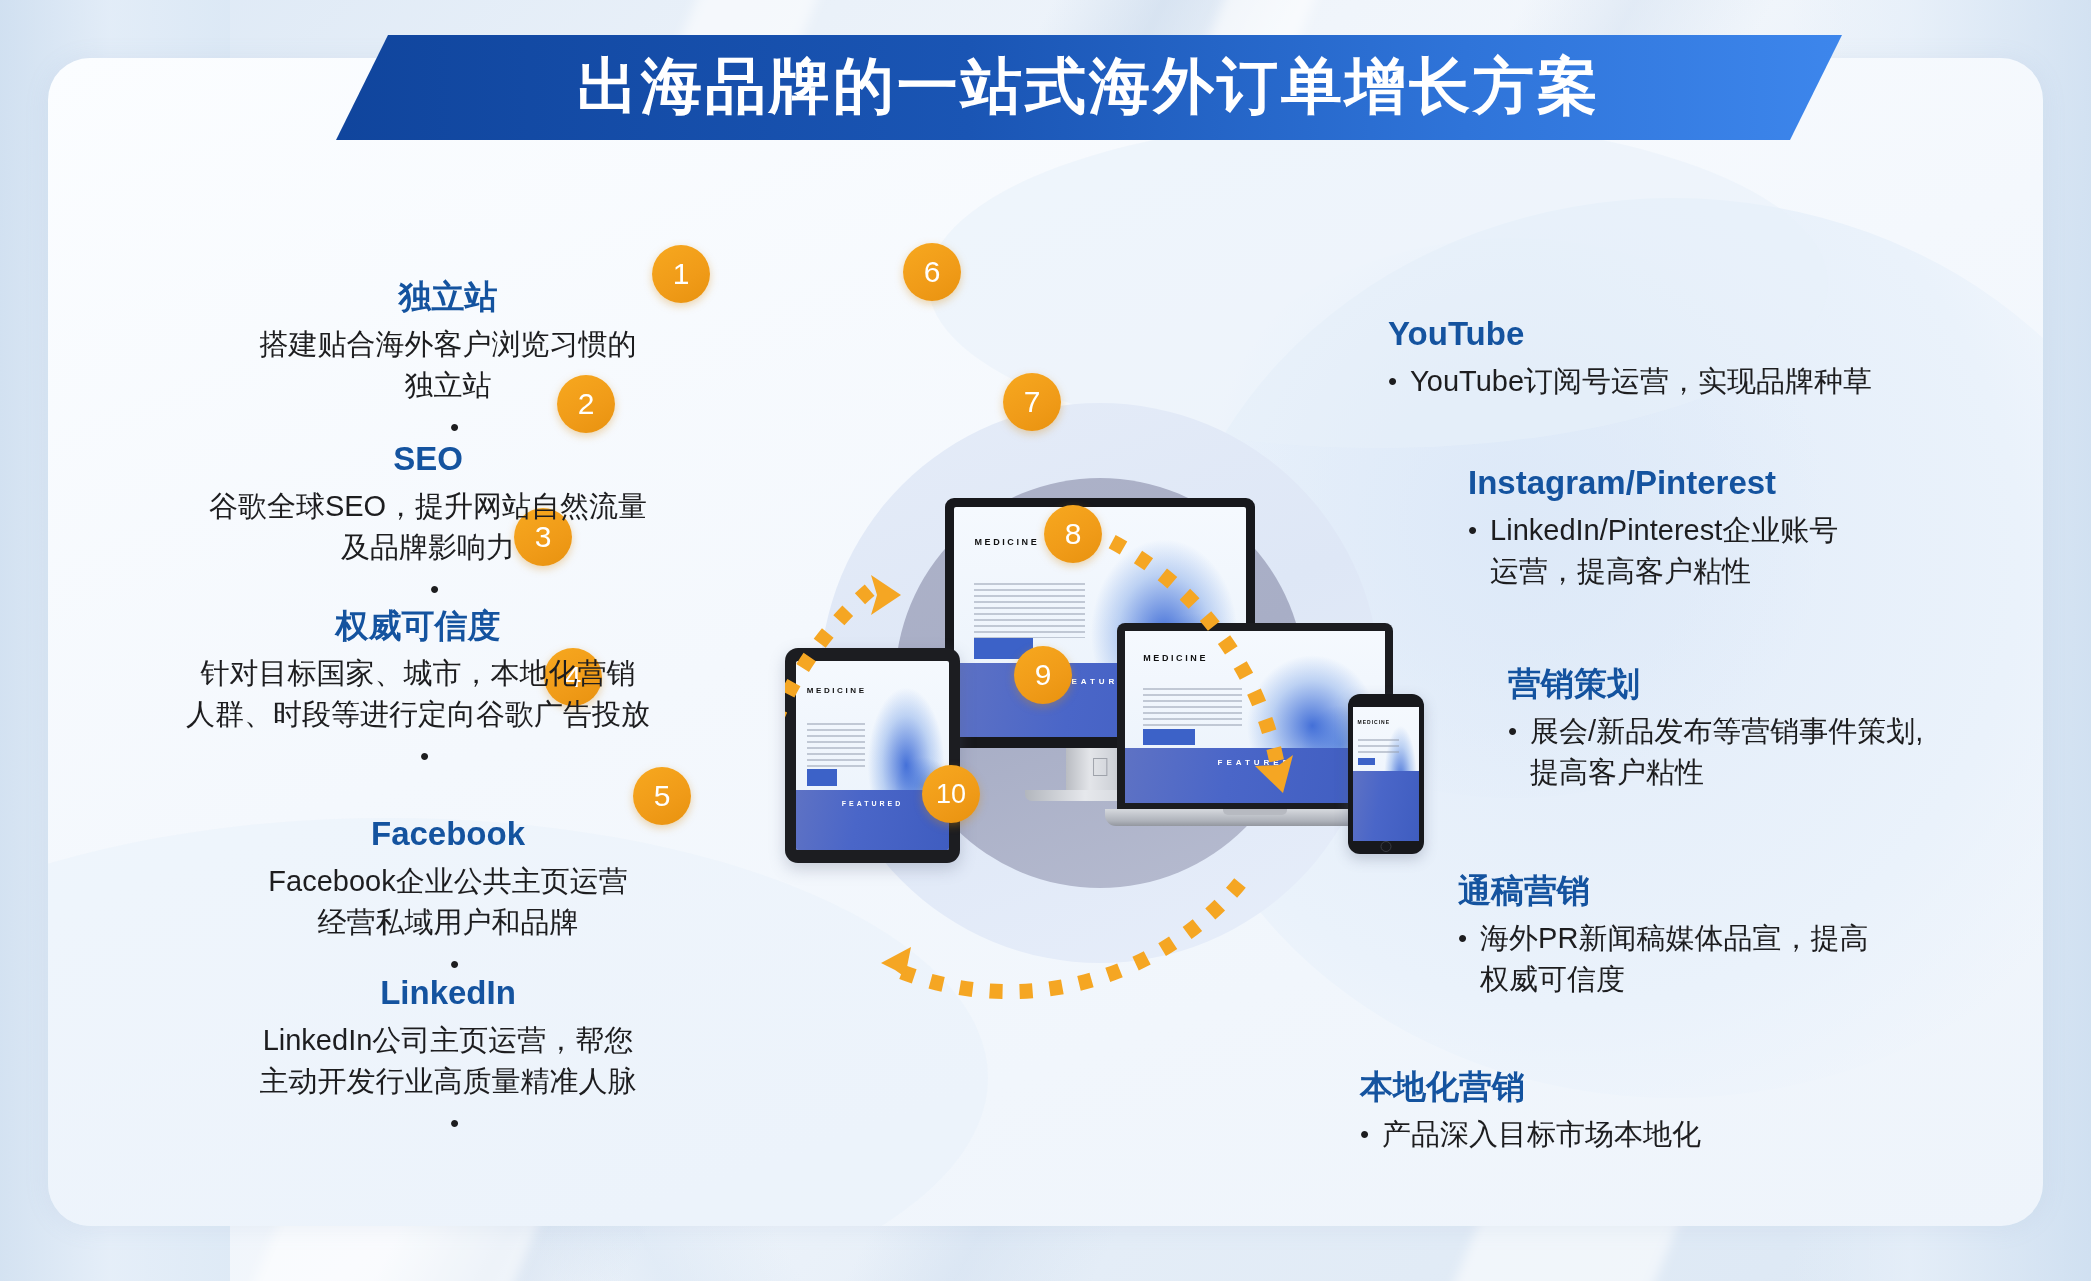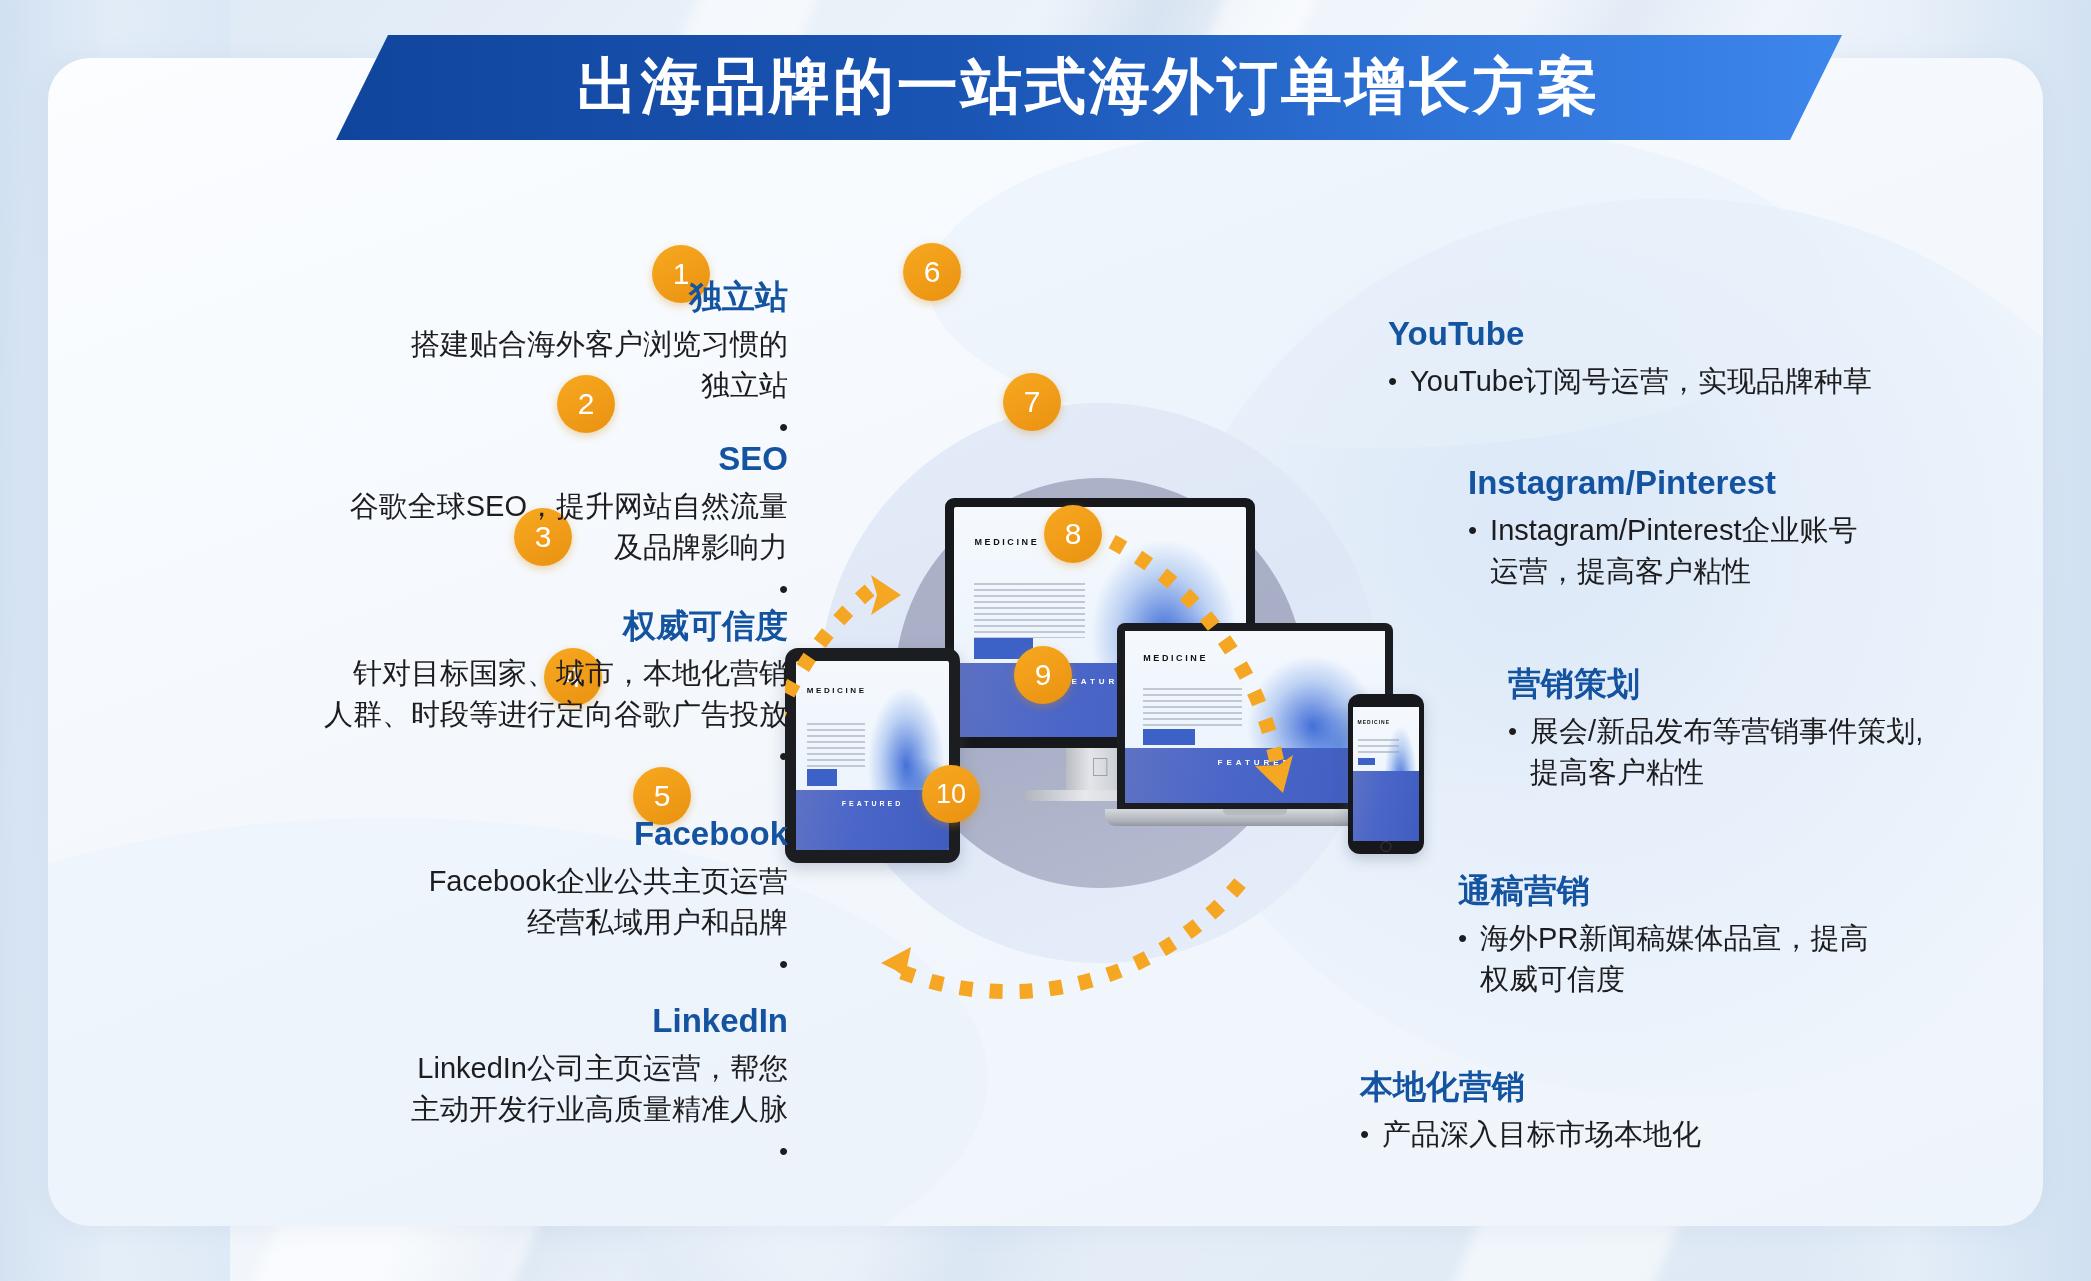--- a/index.html
+++ b/index.html
@@ -107,21 +107,21 @@
     background:linear-gradient(150deg,#f7a81f 0%,#f09b18 60%,#e8920f 100%);
     color:#fff;font-size:30px;display:flex;align-items:center;justify-content:center;
     box-shadow:0 3px 9px rgba(214,140,20,.35);}
   .badge.wide{font-size:27px;}
 
   
   .item{position:absolute;}
   .item .ttl{color:#14539f;font-weight:bold;font-size:33px;line-height:1.25;}
   .item .bodyrow{display:flex;font-size:29px;color:#1d1d1f;line-height:1.42;margin-top:7px;}
   .item .dot{flex:0 0 auto;font-size:26px;line-height:1.55;color:#1d1d1f;}
-  .left-item{text-align:right;}
+  .left-item{text-align:center;}
   .left-item .bodyrow{flex-direction:column;justify-content:flex-end;}
   .left-item .dot{margin-left:13px;}
   .right-item{text-align:left;}
   .right-item .dot{margin-right:13px;}
   .txt{display:block;}
 </style>
 </head>
 <body>
 
 <div id="bg">
@@ -257,21 +257,21 @@
     <div class="ttl">Facebook</div>
     <div class="bodyrow">
       <span>
         <span class="txt">Facebook企业公共主页运营</span>
         <span class="txt">经营私域用户和品牌</span>
       </span>
       <span class="dot">•</span>
     </div>
   </div>
 
-  <div class="item left-item" style="left:60px;top:942px;width:680px;">
+  <div class="item left-item" style="left:60px;top:914px;width:680px;">
     <div class="ttl">LinkedIn</div>
     <div class="bodyrow">
       <span>
         <span class="txt">LinkedIn公司主页运营，帮您</span>
         <span class="txt">主动开发行业高质量精准人脉</span>
       </span>
       <span class="dot">•</span>
     </div>
   </div>
 
@@ -283,21 +283,21 @@
         <span class="txt">YouTube订阅号运营，实现品牌种草</span>
       </span>
     </div>
   </div>
 
   <div class="item right-item" style="left:1420px;top:404px;width:620px;">
     <div class="ttl">Instagram/Pinterest</div>
     <div class="bodyrow">
       <span class="dot">•</span>
       <span>
-        <span class="txt">Instagram/Pinterest企业账号</span>
+        <span class="txt">LinkedIn/Pinterest企业账号</span>
         <span class="txt">运营，提高客户粘性</span>
       </span>
     </div>
   </div>
 
   <div class="item right-item" style="left:1460px;top:605px;width:600px;">
     <div class="ttl">营销策划</div>
     <div class="bodyrow">
       <span class="dot">•</span>
       <span>

